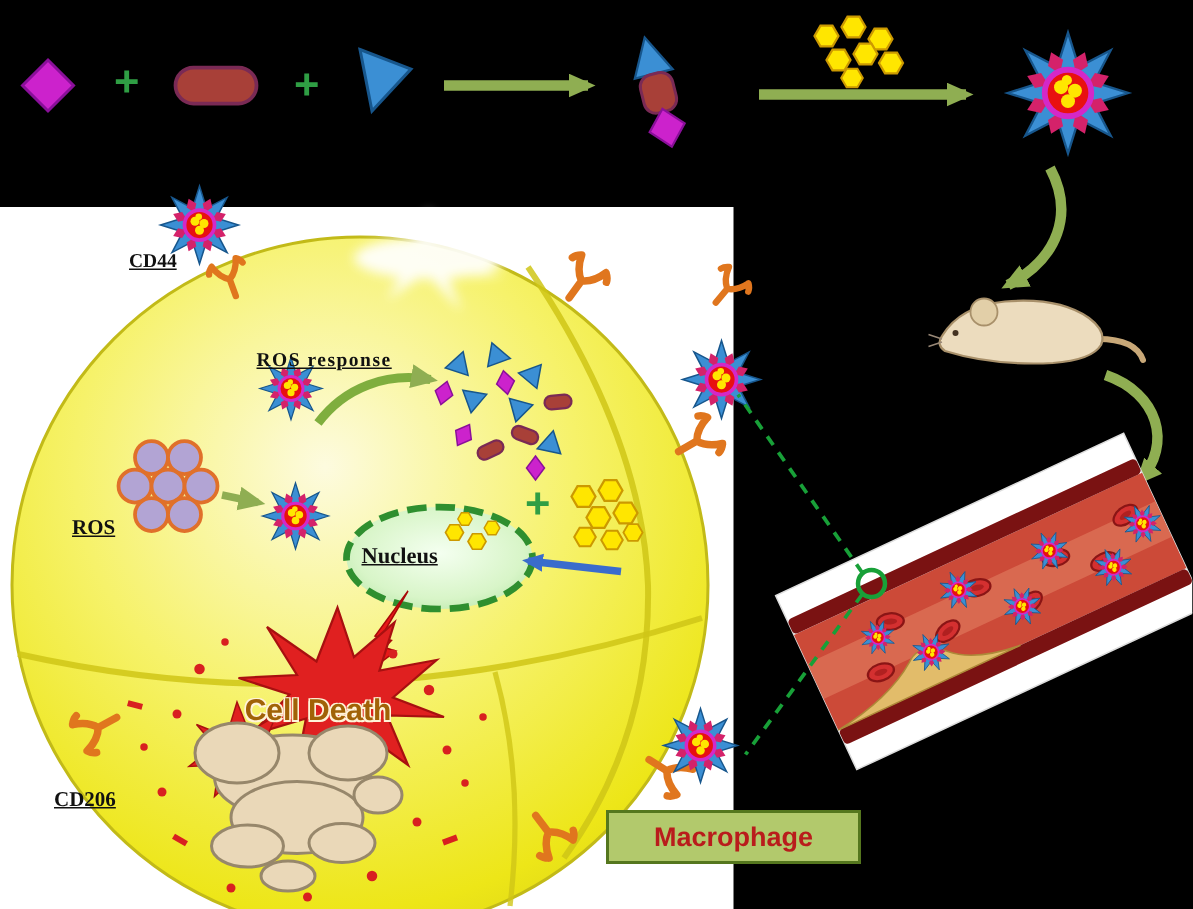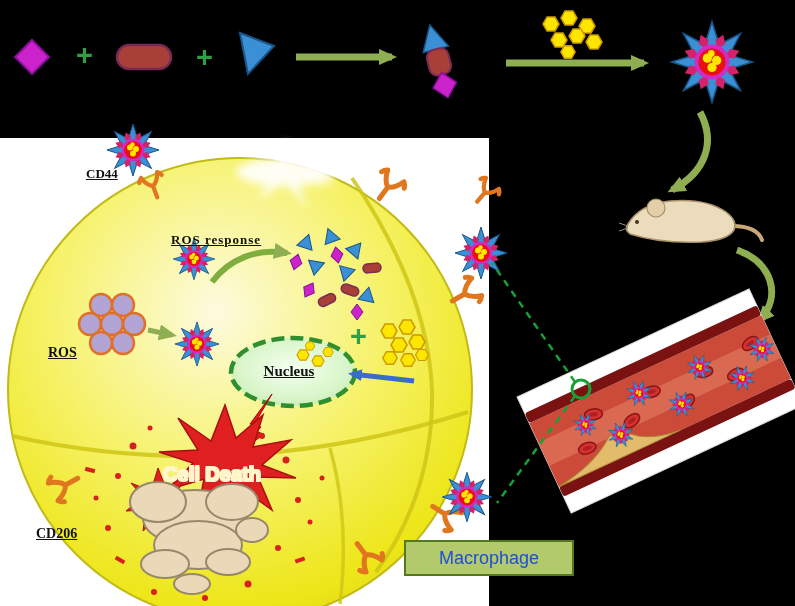--- a/index.html
+++ b/index.html
@@ -1,25 +1,25 @@
 <!DOCTYPE html>
 <html><head>
 <meta charset="utf-8">
 <style>
   html,body{margin:0;padding:0;background:#000;}
   .canvas{position:relative;width:795px;height:606px;background:#000;overflow:hidden;font-family:"Liberation Sans",sans-serif;}
   .canvas svg.scene{position:absolute;left:0;top:0;}
   .lbl{position:absolute;color:#111;font-weight:bold;white-space:nowrap;line-height:1.15;}
   .serif{font-family:"Liberation Serif",serif;text-decoration:underline;}
   .plus{position:absolute;color:#2f9e44;font-weight:bold;font-size:29px;line-height:1;font-family:"Liberation Sans",sans-serif;}
-  .cell-death{color:#fef9c3;font-size:20px;text-align:center;
+  .cell-death{color:#a16207;font-size:20px;text-align:center;
     text-shadow:1px 1px 0 #fff3d8,-1px -1px 0 #fff3d8,1px -1px 0 #fff3d8,-1px 1px 0 #fff3d8;}
   .macro-box{position:absolute;left:404px;top:540px;width:170px;height:36px;background:#b2c96c;border:2px solid #55771e;
     display:flex;align-items:center;justify-content:center;box-sizing:border-box;}
-  .macro-box span{color:#1d4ed8;font-weight:normal;font-size:18px;font-family:"Liberation Sans",sans-serif;}
+  .macro-box span{color:#b91c1c;font-weight:bold;font-size:18px;font-family:"Liberation Sans",sans-serif;}
 </style>
 </head>
 <body>
 
 <div class="canvas">
 
 <svg class="scene" width="795" height="606" viewBox="0 0 795 606">
   <defs>
     <marker id="mGreen" markerUnits="userSpaceOnUse" markerWidth="22" markerHeight="18" refX="13" refY="8" orient="auto">
       <path d="M0,0 L18,8 L0,16 Z" fill="#8fae52"></path>
@@ -277,20 +277,20 @@
   <path d="M 575,382 L 492,263" stroke="#18a038" stroke-width="2.5" stroke-dasharray="7 6"></path>
   <path d="M 575,396 L 497,503" stroke="#18a038" stroke-width="2.5" stroke-dasharray="7 6"></path>
 </svg>
 
 <div class="lbl serif" style="left:86px;top:167px;font-size:13px;">CD44</div>
 <div class="plus" style="left:76px;top:41px;">+</div>
 <div class="plus" style="left:196px;top:43px;">+</div>
 <div class="plus" style="left:350px;top:322px;">+</div>
 <div class="lbl serif" style="left:48px;top:345px;font-size:14px;">ROS</div>
 <div class="lbl serif" style="left:171px;top:233px;font-size:13px;letter-spacing:1px;">ROS response</div>
-<div class="lbl serif" style="left:241px;top:363px;width:96px;text-align:center;font-size:15px;">Nucleus</div>
+<div class="lbl serif" style="left:241px;top:363px;width:96px;text-align:left;font-size:15px;">Nucleus</div>
 <div class="lbl cell-death" style="left:150px;top:463px;width:124px;">Cell Death</div>
 <div class="lbl serif" style="left:36px;top:526px;font-size:14px;">CD206</div>
 <div class="macro-box">
   <span>Macrophage</span>
 </div>
 
 </div>
 
 </body></html>

